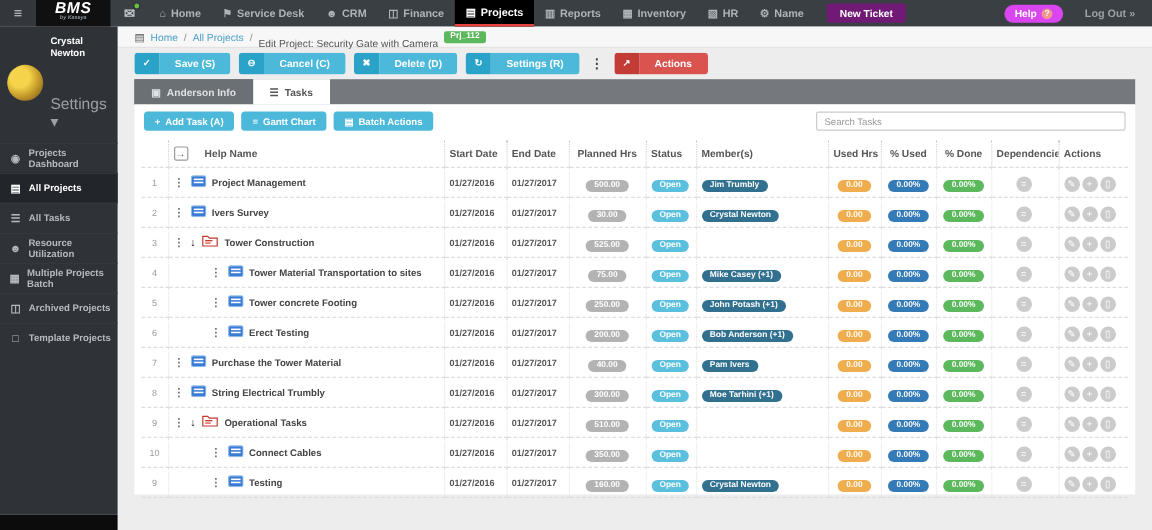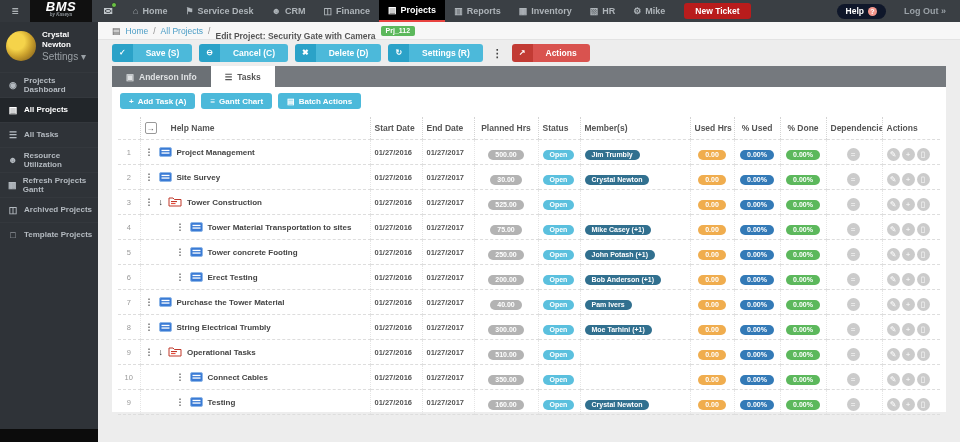--- a/index.html
+++ b/index.html
@@ -10,42 +10,42 @@
   .topnav { position:absolute; top:0; left:0; width:960px; height:22px; background:#3a3f44; display:flex; align-items:stretch; color:#aeb4b9; font-size:9px; font-weight:bold; z-index:5; }
   .hamburger { width:30px; display:flex; align-items:center; justify-content:center; font-size:12px; background:#33373c; color:#cdd2d6; cursor:pointer; }
   .brand { width:62px; background:#101010; color:#fff; display:flex; flex-direction:column; align-items:center; line-height:1; }
   .brand .b1 { font-style:italic; font-size:13px; font-weight:bold; letter-spacing:.5px; }
   .brand .b2 { font-size:4.5px; color:#8d9398; font-style:italic; }
   .mail { width:32px; display:flex; align-items:center; justify-content:center; position:relative; font-size:11px; color:#c2c8cc; cursor:pointer; }
   .mail .dot { position:absolute; top:2px; right:7px; width:6px; height:6px; border-radius:50%; background:#69c242; border:1px solid #2f3338; }
   .nav-item { display:flex; align-items:center; gap:4px; padding:0 9px; cursor:pointer; white-space:nowrap; }
   .nav-item .ni { font-size:9px; }
   .nav-item.active { background:#000; color:#fff; border-bottom:2px solid #e8433f; }
-  .new-ticket { align-self:center; margin:4px 10px; background:#b91c1c; color:#fff; padding:3px 11px; border-radius:3px; font-size:8.5px; cursor:pointer; white-space:nowrap; }
+  .new-ticket { align-self:center; margin:4px 10px; background:#701a75; color:#fff; padding:3px 11px; border-radius:3px; font-size:8.5px; cursor:pointer; white-space:nowrap; }
   .nav-spacer { flex:1; }
-  .help-pill { align-self:center; background:#0f172a; color:#fff; border-radius:10px; padding:2.5px 9px; font-size:8.5px; display:flex; align-items:center; gap:4px; cursor:pointer; }
+  .help-pill { align-self:center; background:#d946ef; color:#fff; border-radius:10px; padding:2.5px 9px; font-size:8.5px; display:flex; align-items:center; gap:4px; cursor:pointer; }
   .help-pill .q { width:9px; height:9px; border-radius:50%; background:#f3978d; color:#fff; font-size:7px; display:flex; align-items:center; justify-content:center; }
   .logout { display:flex; align-items:center; padding:0 14px 0 18px; color:#9aa1a7; cursor:pointer; white-space:nowrap;text-align:right; }
 
   
   .sidebar { position:absolute; top:22px; left:0; width:98px; height:407px; background:#2f3338; z-index:4; }
   .profile { display:flex; gap:6px; padding:8px 4px 10px 6px; align-items:center; }
   .avatar { width:30px; height:30px; border-radius:50%; background:radial-gradient(circle at 35% 35%, #f5d34a 0 30%, #caa02c 55%, #6b4a18 100%); flex:0 0 auto; }
   .uname { font-size:8px; font-weight:bold; color:#fff; line-height:1.3; }
-  .settings { font-size:10px; color:#9aa0a5; cursor:pointer; }
+  .settings { font-size:13px; color:#9aa0a5; cursor:pointer;margin-top:28px; }
   .side-item { height:25px; display:flex; align-items:center; gap:6px; padding-left:8px; font-size:8px; font-weight:bold; color:#b4bac0; cursor:pointer; border-top:1px solid #34383d; }
   .side-item .si { font-size:9px; width:10px; text-align:center; }
   .side-item.active { background:#22262a; color:#fff; }
   .side-footer { position:absolute; bottom:-13px; left:0; width:98px; height:13px; background:#0c0c0c; }
 
   
   .breadcrumb { position:absolute; top:22px; left:98px; right:0; height:18px; background:#f7f7f7; border-bottom:1px solid #e3e3e3; display:flex; align-items:center; gap:5px; padding-left:14px; font-size:8.5px; color:#8a8a8a; }
   .bc-ico { color:#555; font-size:9px; }
   .bc-link { color:#4a9dc6; cursor:pointer; }
-  .bc-cur { color:#555; font-weight:bold;margin-top:10px; }
+  .bc-cur { color:#555; font-weight:normal;margin-top:10px; }
   .bc-badge { background:#5cb85c; color:#fff; font-size:7px; font-weight:bold; padding:1.5px 5px; border-radius:2px; }
 
   
   .btnrow { position:absolute; top:44px; left:112px; display:flex; gap:7px; align-items:center; }
   .splitbtn { display:flex; border-radius:3px; overflow:hidden; font-size:8.5px; font-weight:bold; color:#fff; cursor:pointer; }
   .seg-i { background:#2ba2c8; padding:0 7px; line-height:18px; font-size:8px; }
   .seg-l { background:#4cb9da; padding:0 13px; line-height:18px; }
   .splitbtn.red .seg-i { background:#c23b34; }
   .splitbtn.red .seg-l { background:#d9534f; }
   .dots { color:#444; font-size:11px; font-weight:bold; margin:0 2px; cursor:pointer; }
@@ -126,21 +126,21 @@
       <div class="nav-item">
         <span class="ni">▦</span>
         <span>Inventory</span>
       </div>
       <div class="nav-item">
         <span class="ni">▧</span>
         <span>HR</span>
       </div>
       <div class="nav-item">
         <span class="ni">⚙</span>
-        <span>Mike</span>
+        <span>Name</span>
       </div>
     </div>
   <div class="new-ticket">New Ticket</div>
   <div class="nav-spacer"></div>
   <div class="help-pill">
     <span>Help</span>
     <span class="q">?</span>
   </div>
   <div class="logout">Log Out »</div>
 </div>
@@ -165,21 +165,21 @@
       <div class="side-item">
         <span class="si">☰</span>
         <span>All Tasks</span>
       </div>
       <div class="side-item">
         <span class="si">☻</span>
         <span>Resource Utilization</span>
       </div>
       <div class="side-item">
         <span class="si">▦</span>
-        <span>Refresh Projects Gantt</span>
+        <span>Multiple Projects Batch</span>
       </div>
       <div class="side-item">
         <span class="si">◫</span>
         <span>Archived Projects</span>
       </div>
       <div class="side-item">
         <span class="si">□</span>
         <span>Template Projects</span>
       </div>
     </div>
@@ -238,20 +238,21 @@
         <span>Add Task (A)</span>
       </div>
     <div class="bluebtn">
         <span class="bi">≡</span>
         <span>Gantt Chart</span>
       </div>
     <div class="bluebtn">
         <span class="bi">▤</span>
         <span>Batch Actions</span>
       </div>
+    <input class="search" type="text" placeholder="Search Tasks" style="">
   </div>
 
   <div class="tablewrap">
     <table>
       <colgroup>
         <col style="width:22px">
           <col>
           <col style="width:52px">
           <col style="width:52px">
           <col style="width:64px">
@@ -312,21 +313,21 @@
           <tr>
             <td class="c-num">2</td>
             <td>
               <div class="taskcell">
                 <span class="drag">⋮</span>
                 <span><svg width="13" height="10" viewBox="0 0 13 10">
                     <rect x="0.5" y="0.5" width="12" height="9" rx="1.5" fill="#3a7bd5" stroke="#8fb7e8"></rect>
                     <rect x="2.5" y="2.8" width="8" height="1.3" fill="#fff"></rect>
                     <rect x="2.5" y="5.4" width="8" height="1.3" fill="#fff"></rect>
                   </svg></span>
-                <span class="tname">Site Survey</span>
+                <span class="tname">Ivers Survey</span>
               </div>
             </td>
             <td class="c-date">01/27/2016</td>
             <td class="c-date">01/27/2017</td>
             <td class="t-c"><span class="pill p-gray">30.00</span></td>
             <td><span class="pill p-status">Open</span></td>
             <td><span class="pill p-member">Crystal Newton</span></td>
             <td class="t-c"><span class="pill p-orange">0.00</span></td>
             <td class="t-c"><span class="pill p-blue">0.00%</span></td>
             <td class="t-c"><span class="pill p-green">0.00%</span></td>

